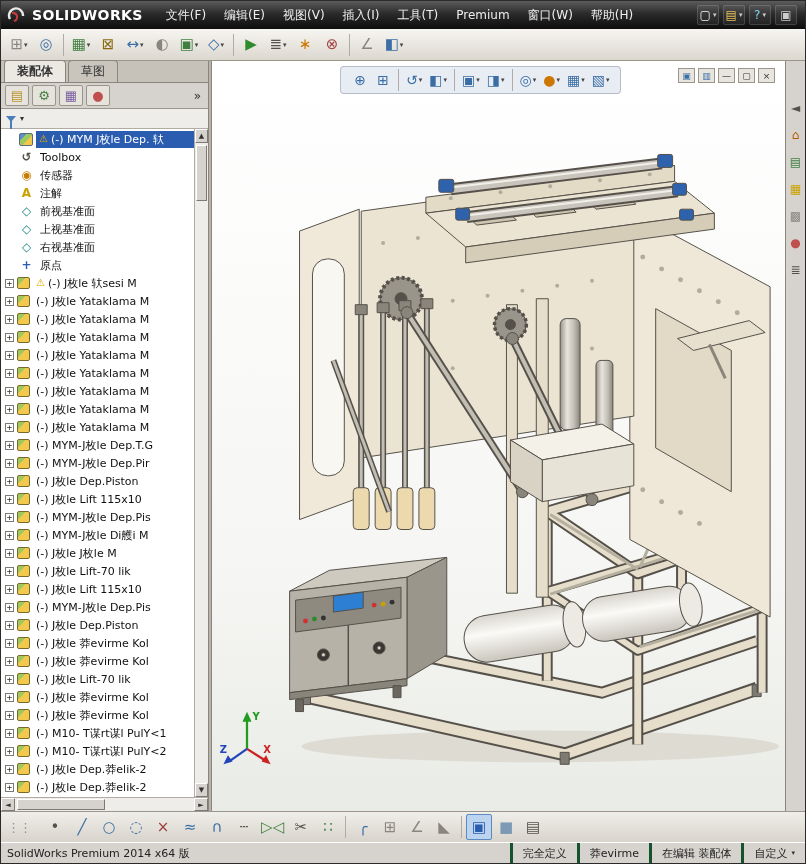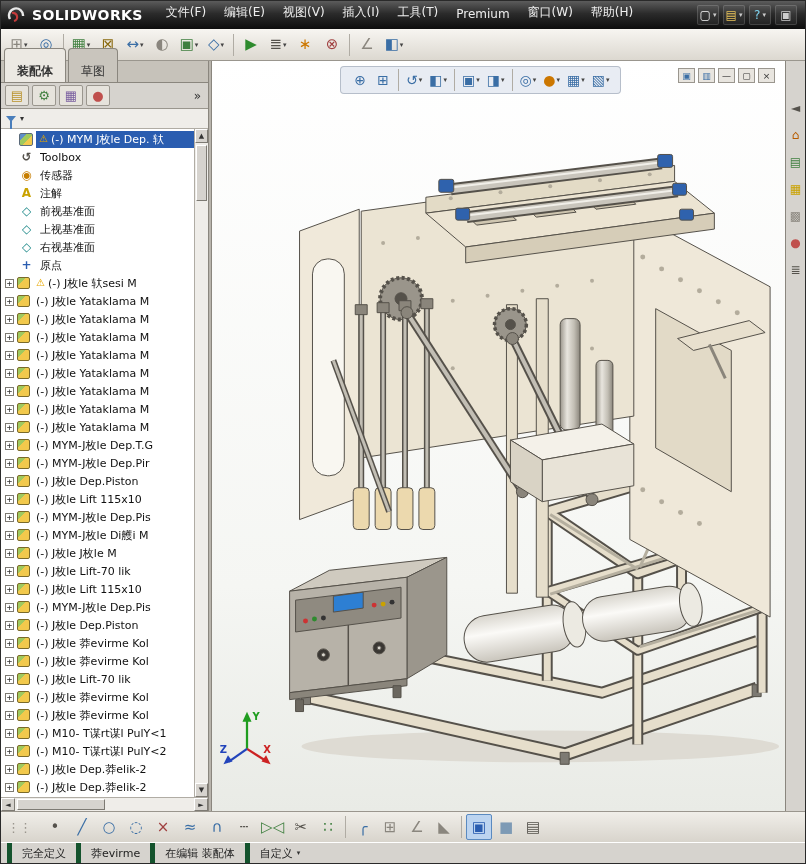--- a/index.html
+++ b/index.html
@@ -1,46 +1,46 @@
 <!DOCTYPE html>
 <html><head>
 <meta charset="utf-8">
 <style>
   * { box-sizing: border-box; margin: 0; padding: 0; }
   html,body { width:806px; height:864px; overflow:hidden; }
   body { font-family:"DejaVu Sans","Liberation Sans",sans-serif; font-size:12px; background:#d6d3ce; }
   #window { width:806px; height:864px; display:flex; flex-direction:column; border:1px solid #2a2a2a; }
 
   
-  .titlebar { height:28px; flex:none; background:linear-gradient(#5c5c5c,#2b2b2b 45%,#0d0d0d); display:flex; align-items:center; padding:8px 4px; color:#fff; }
+  .titlebar { height:28px; flex:none; background:linear-gradient(#5c5c5c,#2b2b2b 45%,#0d0d0d); display:flex; align-items:center; padding:0 4px; color:#fff; }
   .logo { display:flex; align-items:center; gap:5px; margin:0 14px 0 2px; }
   .logo-swirl { width:20px; height:20px; flex:none; }
   .logo-text { font-weight:bold; font-size:14px; letter-spacing:.4px; color:#fff; }
-  .menubar { display:flex; align-items:flex-end; height:100%; }
+  .menubar { display:flex; align-items:center; height:100%; }
   .menu-item { padding:0 9px; display:flex; align-items:center; font-size:12px; color:#eee; cursor:default; }
   .title-icons { margin-left:auto; display:flex; align-items:center; gap:4px; padding-right:4px; }
   .title-btn { height:20px; min-width:22px; display:flex; align-items:center; justify-content:center; border:1px solid rgba(255,255,255,.15); border-radius:2px; background:rgba(255,255,255,.06); }
   .title-btn .glyph { font-size:12px; }
   .title-btn .caret { font-size:7px; color:#ccc; margin-left:2px; }
 
   
   .toolbar2 { height:32px; flex:none; background:linear-gradient(#f7f5f1,#dcd8d0); border-bottom:1px solid #9a968e; display:flex; align-items:center; padding:0 5px; gap:1px; }
   .tbtn { height:26px; min-width:26px; display:flex; align-items:center; justify-content:center; border:1px solid transparent; border-radius:2px; cursor:default; padding:0 2px; }
   .tbtn .glyph { font-size:15px; color:#55524c; line-height:1; }
   .tbtn .caret { font-size:7px; color:#444; margin-left:1px; }
   .tbtn.active { background:#bcd4f0; border-color:#5a8ac0; }
   .tb-sep { width:1px; height:22px; background:#b0aca4; margin:0 3px; flex:none; }
 
   
   .main { flex:1; display:flex; min-height:0; }
 
   
   .left-panel { width:207px; flex:none; display:flex; flex-direction:column; background:#d6d3ce; }
   .cm-tabs { height:22px; flex:none; display:flex; align-items:flex-end; gap:2px; padding:2px 0 0 3px; background:#c6c2ba; border-bottom:1px solid #8a867e; }
-  .cm-tab { padding:14px 12px 2px; font-size:12px; border:1px solid #8a867e; border-bottom:none; border-radius:4px 4px 0 0; background:#c9c5bd; color:#333; cursor:default; }
+  .cm-tab { padding:2px 12px 2px; font-size:12px; border:1px solid #8a867e; border-bottom:none; border-radius:4px 4px 0 0; background:#c9c5bd; color:#333; cursor:default; }
   .cm-tab.active { background:#ece9e3; font-weight:bold; }
   .fm-header { height:26px; flex:none; display:flex; align-items:center; gap:3px; padding:2px 4px; border-bottom:1px solid #9a968e; }
   .fm-tab { width:24px; height:21px; display:flex; align-items:center; justify-content:center; border:1px solid #9a968e; background:#e6e3dc; border-radius:2px; }
   .fm-tab .glyph { font-size:13px; }
   .fm-chevron { margin-left:auto; font-size:12px; color:#333; padding-right:3px; cursor:default; }
   .filter-row { height:20px; flex:none; background:#efede9; border-bottom:1px solid #b0aca4; display:flex; align-items:center; gap:4px; padding:0 5px; }
   .funnel { width:0; height:0; border-left:5px solid transparent; border-right:5px solid transparent; border-top:6px solid #4a7ebb; position:relative; }
   .funnel::after { content:""; position:absolute; left:-1px; top:-1px; width:2px; height:8px; background:#4a7ebb; }
   .filter-caret { font-size:8px; color:#333; }
 
@@ -83,21 +83,21 @@
   .tp-btn { width:18px; height:18px; display:flex; align-items:center; justify-content:center; }
   .tp-btn .glyph { font-size:12px; }
 
   
   .sketchbar { height:31px; flex:none; background:linear-gradient(#f0eee9,#d8d4cc); border-top:1px solid #9a968e; display:flex; align-items:center; padding:0 6px; gap:1px; }
   .grip { color:#9a968e; font-size:13px; margin-right:10px; letter-spacing:-1px; }
 
   
   .statusbar { height:21px; flex:none; background:#d6d3ce; border-top:1px solid #fff; display:flex; align-items:center; font-size:11px; color:#222; padding-left:6px; }
   .sb-left { flex:1; }
-  .sb-cell { border-left:5px solid #14532d; padding:0 10px; height:100%; display:flex; align-items:center; gap:4px; white-space:nowrap; }
+  .sb-cell { border-left:3px solid #14532d; padding:0 10px; height:100%; display:flex; align-items:center; gap:4px; white-space:nowrap; }
   .sb-caret { font-size:7px; color:#333; }
 </style>
 </head>
 <body>
 
 <div id="window">
 
   <div class="titlebar">
     <div class="logo">
       <svg class="logo-swirl" viewBox="0 0 20 20">
@@ -833,20 +833,21 @@
         <span class="tbtn">
           <span class="glyph" style="color: rgb(125, 154, 181);">■</span>
         </span>
         <span class="tbtn">
           <span class="glyph" style="color: rgb(85, 82, 76);">▤</span>
         </span>
       </span>
   </div>
 
   <div class="statusbar">
+    <div class="sb-left">SolidWorks Premium 2014 x64 版</div>
     <div class="sb-cells" style="display:flex;height:100%">
         <div class="sb-cell">
           <span>完全定义</span>
         </div>
         <div class="sb-cell">
           <span>莽evirme</span>
         </div>
         <div class="sb-cell">
           <span>在编辑 装配体</span>
         </div>

